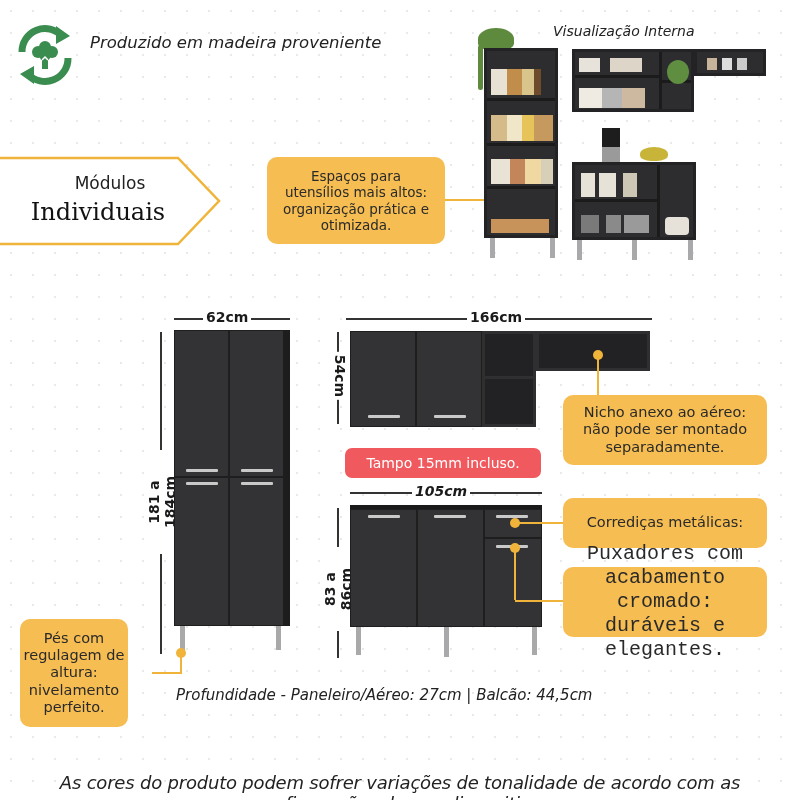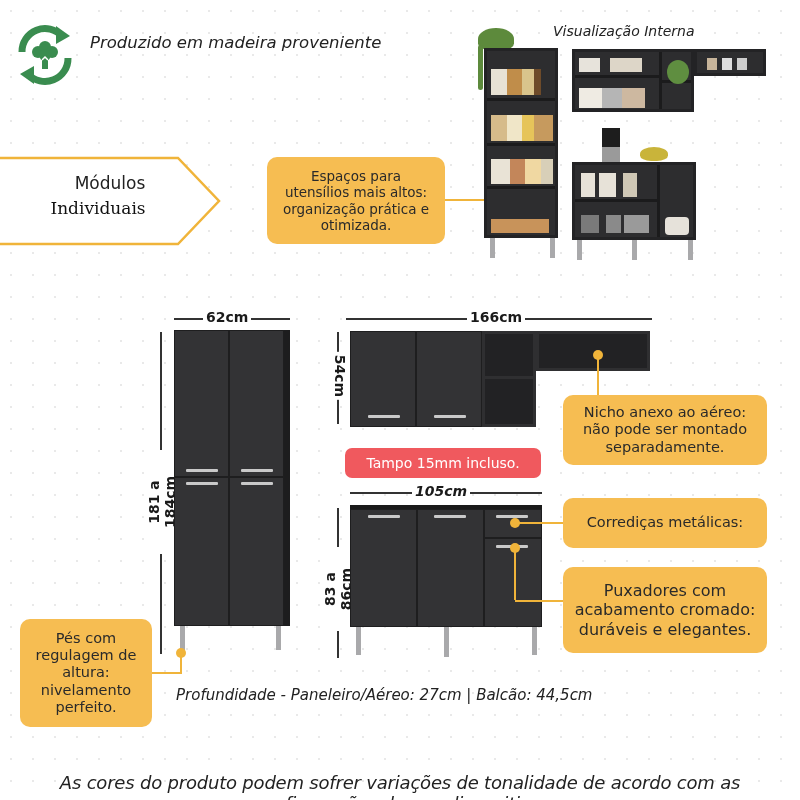--- a/index.html
+++ b/index.html
@@ -45,21 +45,21 @@
   <div>Produzido em madeira proveniente</div>
 </div>
 
 <div class="abs it" style="left:553px;top:23px;font-size:14px;color:#222;">Visualização Interna</div>
 
 <div class="abs" style="left:0;top:156px;width:222px;height:90px;">
   <svg width="222" height="90" viewBox="0 0 222 90" style="position:absolute;left:0;top:0">
     <polygon points="-2,2 178,2 219,45 178,88 -2,88" fill="#fff" stroke="#f0b43a" stroke-width="2.5"></polygon>
   </svg>
   <div style="position:absolute;left:0;width:196px;top:17px;text-align:center;font-size:17px;color:#222;padding-left:24px;">Módulos</div>
-  <div style="position:absolute;left:0;width:196px;top:42px;text-align:center;font-family:'DejaVu Serif','Liberation Serif',serif;font-size:17px;color:#111;">Individuais</div>
+  <div style="position:absolute;left:0;width:196px;top:42px;text-align:center;font-family:'DejaVu Serif','Liberation Serif',serif;font-size:24px;color:#111;">Individuais</div>
 </div>
 
 <div class="callout" style="left:267px;top:157px;width:178px;height:87px;font-size:13.5px;">
   <div>
     <span>Espaços para</span>
     <span>utensílios mais altos:</span>
     <span>organização prática e</span>
     <span>otimizada.</span>
   </div>
 </div>
@@ -183,29 +183,29 @@
 <div class="dot" style="left:510px;top:543px;"></div>
 <div class="conn-v" style="left:514px;top:548px;height:52px;"></div>
 <div class="conn-h" style="left:515px;top:600px;width:50px;"></div>
 
 <div class="callout" style="left:563px;top:498px;width:204px;height:50px;font-size:14.5px;">
   <div>
     <span>Corrediças metálicas:</span>
   </div>
 </div>
 
-<div class="callout" style="left:563px;top:567px;width:204px;height:86px;font-size:16px;">
+<div class="callout" style="left:563px;top:567px;width:204px;height:70px;font-size:20px;font-family:Liberation Mono, monospace;">
   <div>
     <span>Puxadores com</span>
     <span>acabamento cromado:</span>
     <span>duráveis e elegantes.</span>
   </div>
 </div>
 
-<div class="callout" style="left:20px;top:619px;width:132px;height:108px;font-size:14.5px;">
+<div class="callout" style="left:20px;top:619px;width:108px;height:108px;font-size:14.5px;">
   <div>
     <span>Pés com</span>
     <span>regulagem de</span>
     <span>altura:</span>
     <span>nivelamento</span>
     <span>perfeito.</span>
   </div>
 </div>
 <div class="dot" style="left:176px;top:648px;"></div>
 <div class="conn-v" style="left:180px;top:653px;height:20px;"></div>

